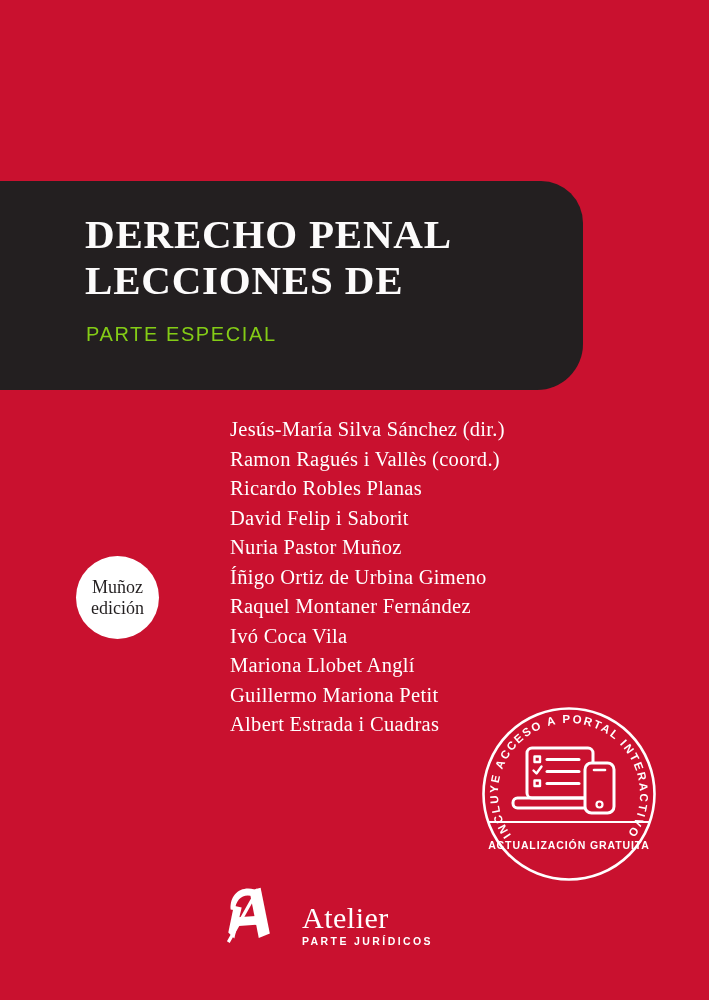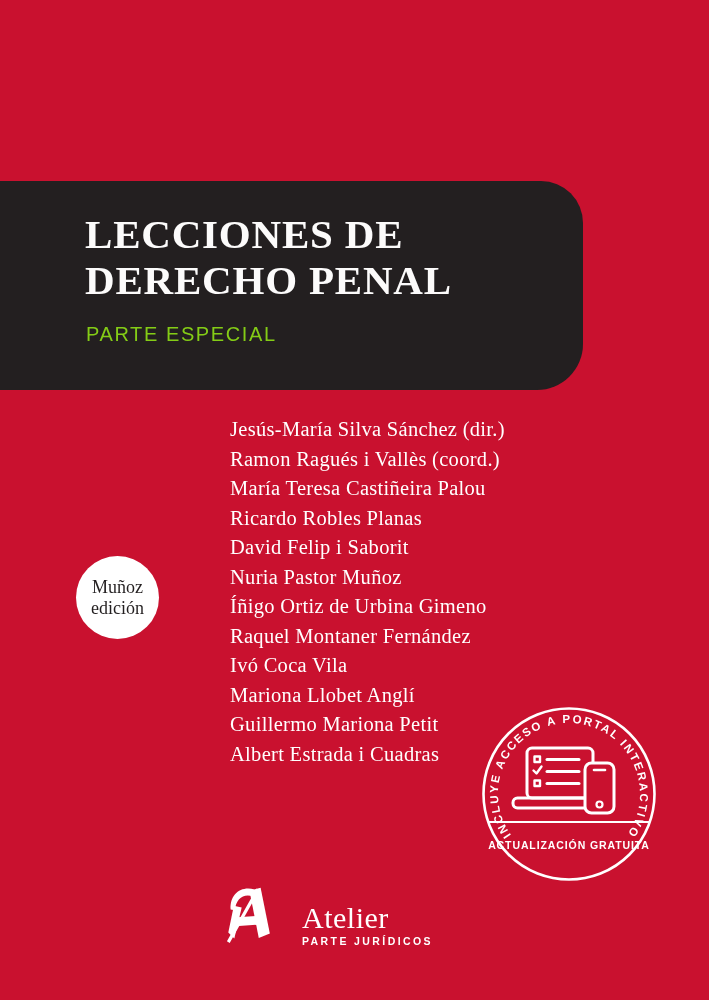--- a/index.html
+++ b/index.html
@@ -87,35 +87,34 @@
     color:#ffffff;
   }
 </style>
 </head>
 <body>
 
 <div class="cover">
 
   <div class="title-panel">
     <div class="title">
+      <span>DERECHO PENAL</span>
       <span>LECCIONES DE</span>
-      <span>DERECHO PENAL</span>
     </div>
     <div class="subtitle">PARTE ESPECIAL</div>
   </div>
 
   <div class="edition-badge">
     <span>Muñoz</span>
     <span>edición</span>
   </div>
 
   <ul class="authors">
       <li>Jesús-María Silva Sánchez (dir.)</li>
       <li>Ramon Ragués i Vallès (coord.)</li>
-      <li>María Teresa Castiñeira Palou</li>
       <li>Ricardo Robles Planas</li>
       <li>David Felip i Saborit</li>
       <li>Nuria Pastor Muñoz</li>
       <li>Íñigo Ortiz de Urbina Gimeno</li>
       <li>Raquel Montaner Fernández</li>
       <li>Ivó Coca Vila</li>
       <li>Mariona Llobet Anglí</li>
       <li>Guillermo Mariona Petit</li>
       <li>Albert Estrada i Cuadras</li>
     </ul>

